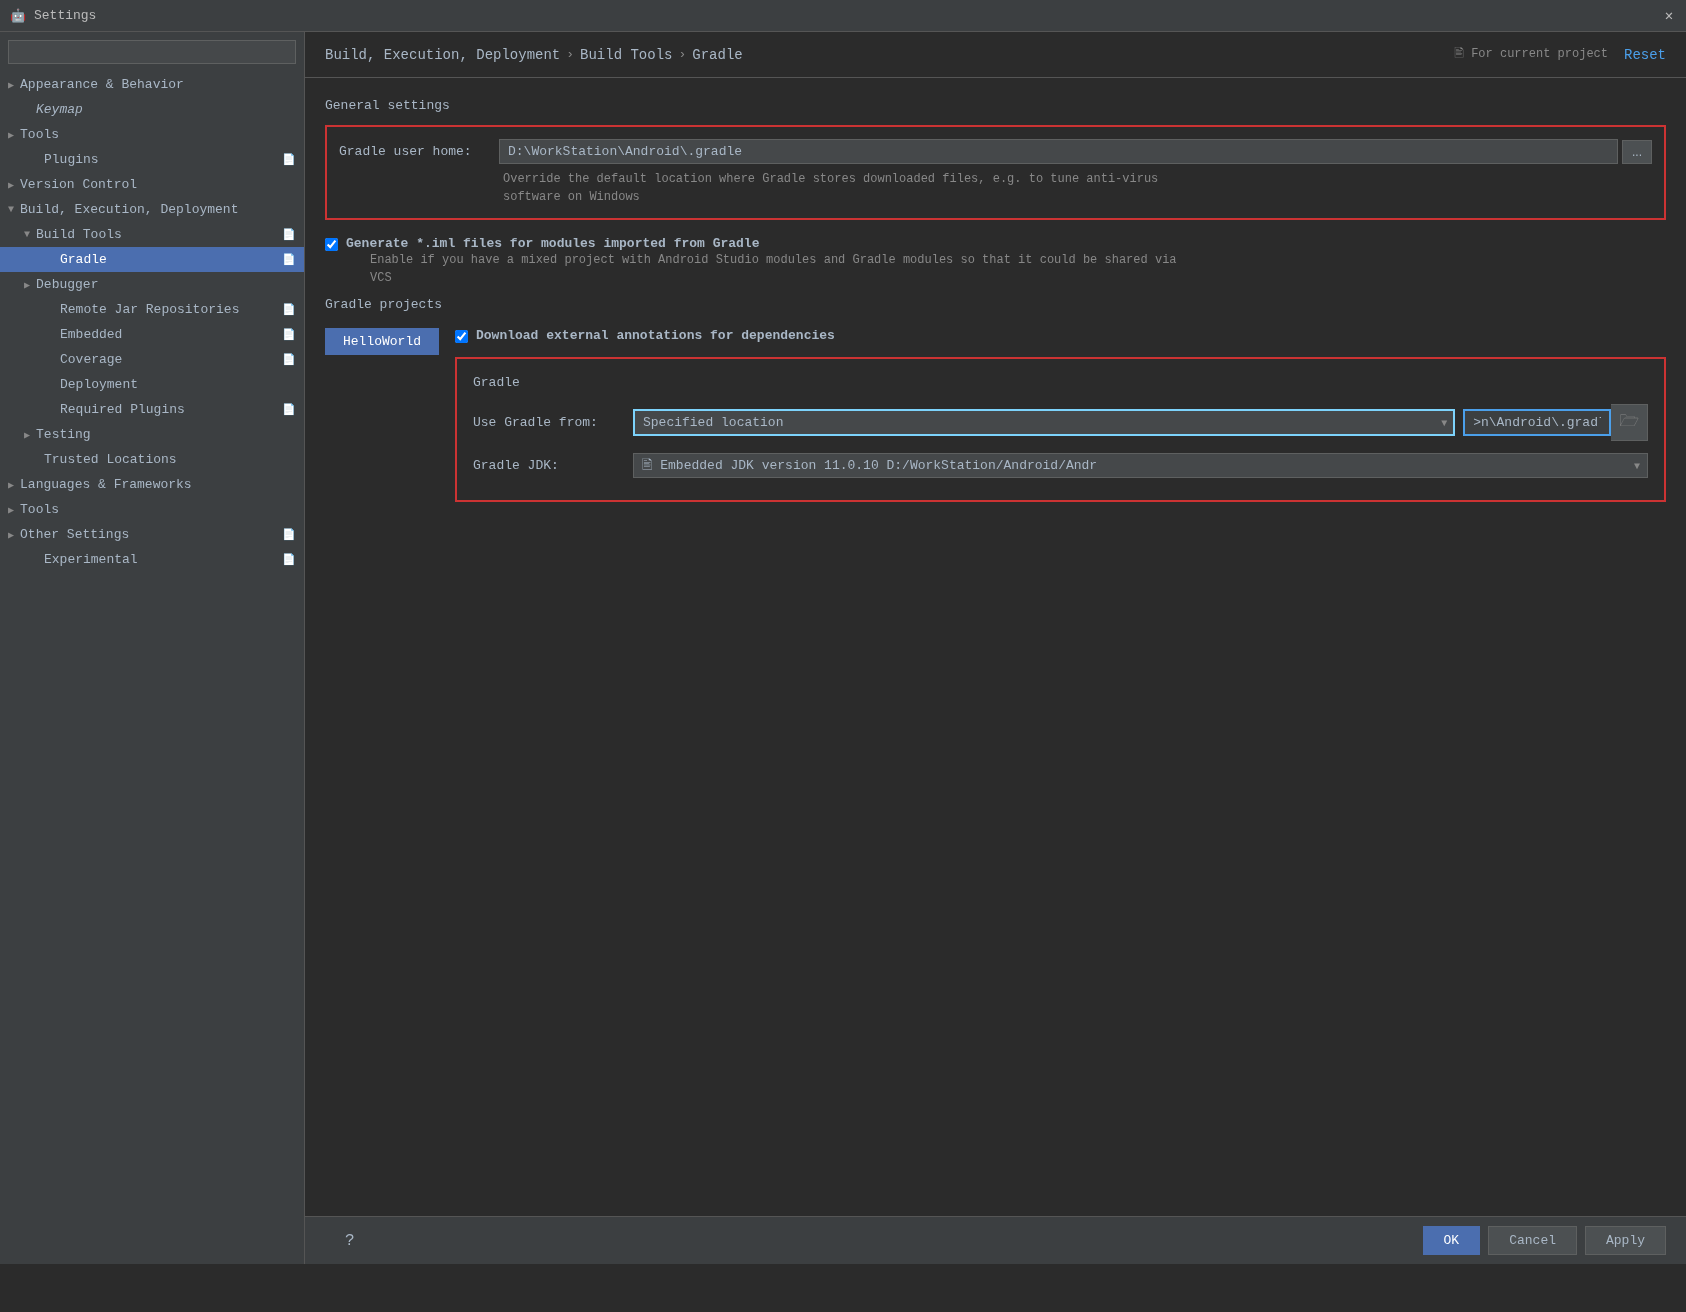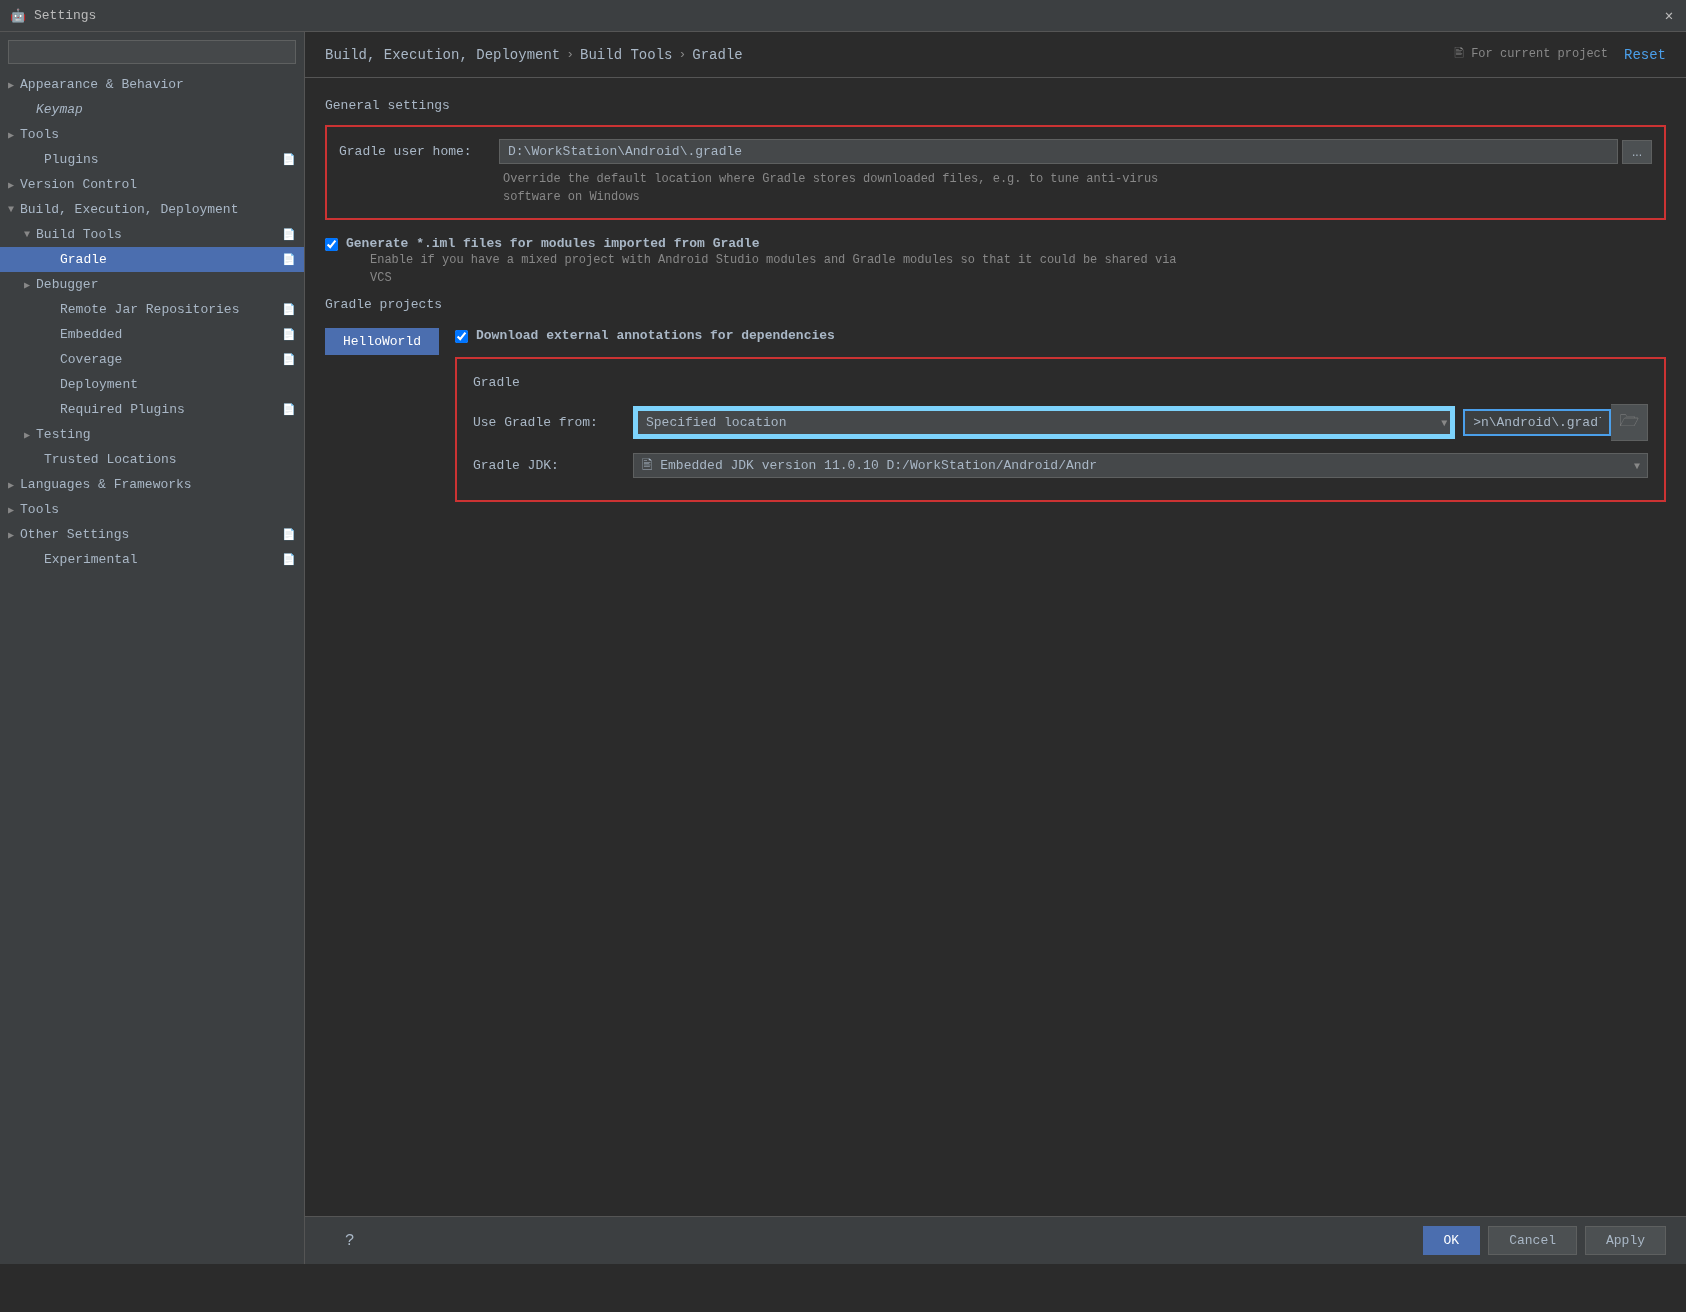--- a/index.html
+++ b/index.html
@@ -246,21 +246,21 @@
       margin-bottom: 14px;
     }
 
     .select-wrapper {
       position: relative;
       flex: 1;
     }
     .field-select {
       width: 100%;
       background: #45484a;
-      border: 5px solid #7dd3fc;
+      border: 2px solid #7dd3fc;
       color: #a9b7c6;
       padding: 4px 8px;
       font-family: inherit;
       font-size: 13px;
       outline: none;
       appearance: none;
       -webkit-appearance: none;
       cursor: pointer;
     }
     .select-arrow {

